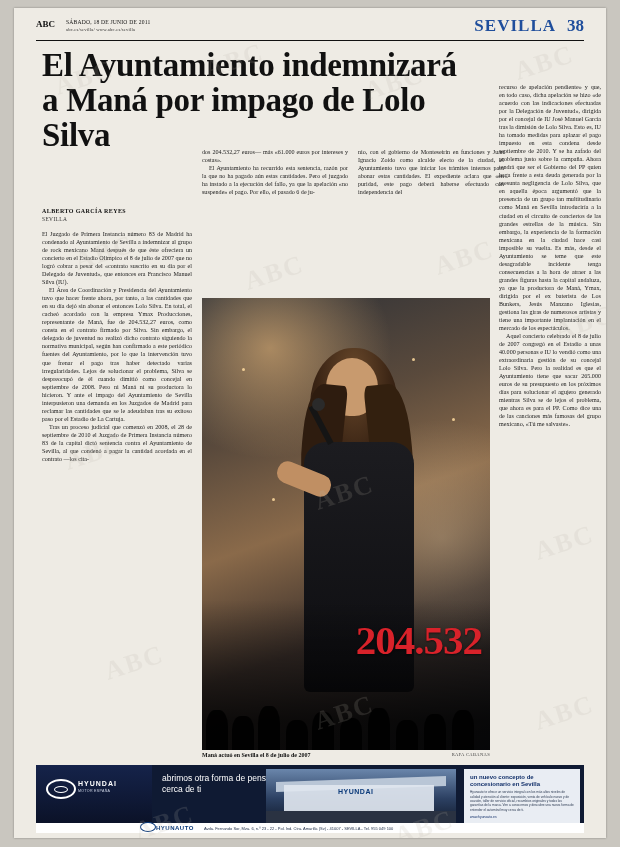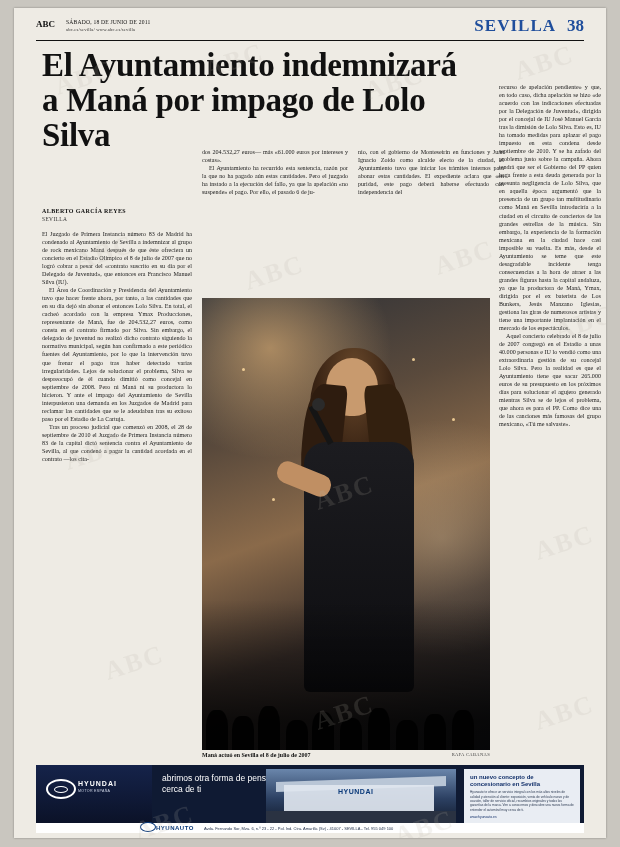--- a/index.html
+++ b/index.html
@@ -319,20 +319,21 @@
         <i style="left:30px;height:34px;"></i>
         <i style="left:56px;height:44px;"></i>
       <i style="left:84px;height:30px;"></i>
         <i style="left:110px;height:38px;"></i>
         <i style="left:138px;height:32px;"></i>
       <i style="left:166px;height:42px;"></i>
         <i style="left:194px;height:30px;"></i>
         <i style="left:222px;height:36px;"></i>
       <i style="left:250px;height:40px;"></i>
     </div>
+    <div class="bignum">204.532</div>
   </div>
 
   <div class="caption">
     <span>Maná actuó en Sevilla el 8 de julio de 2007</span>
     <span class="credit">RAFA CABANAS</span>
   </div>
 
   <div class="ad">
     <div class="ad-left">
       <div class="ad-logo-circle"></div>

